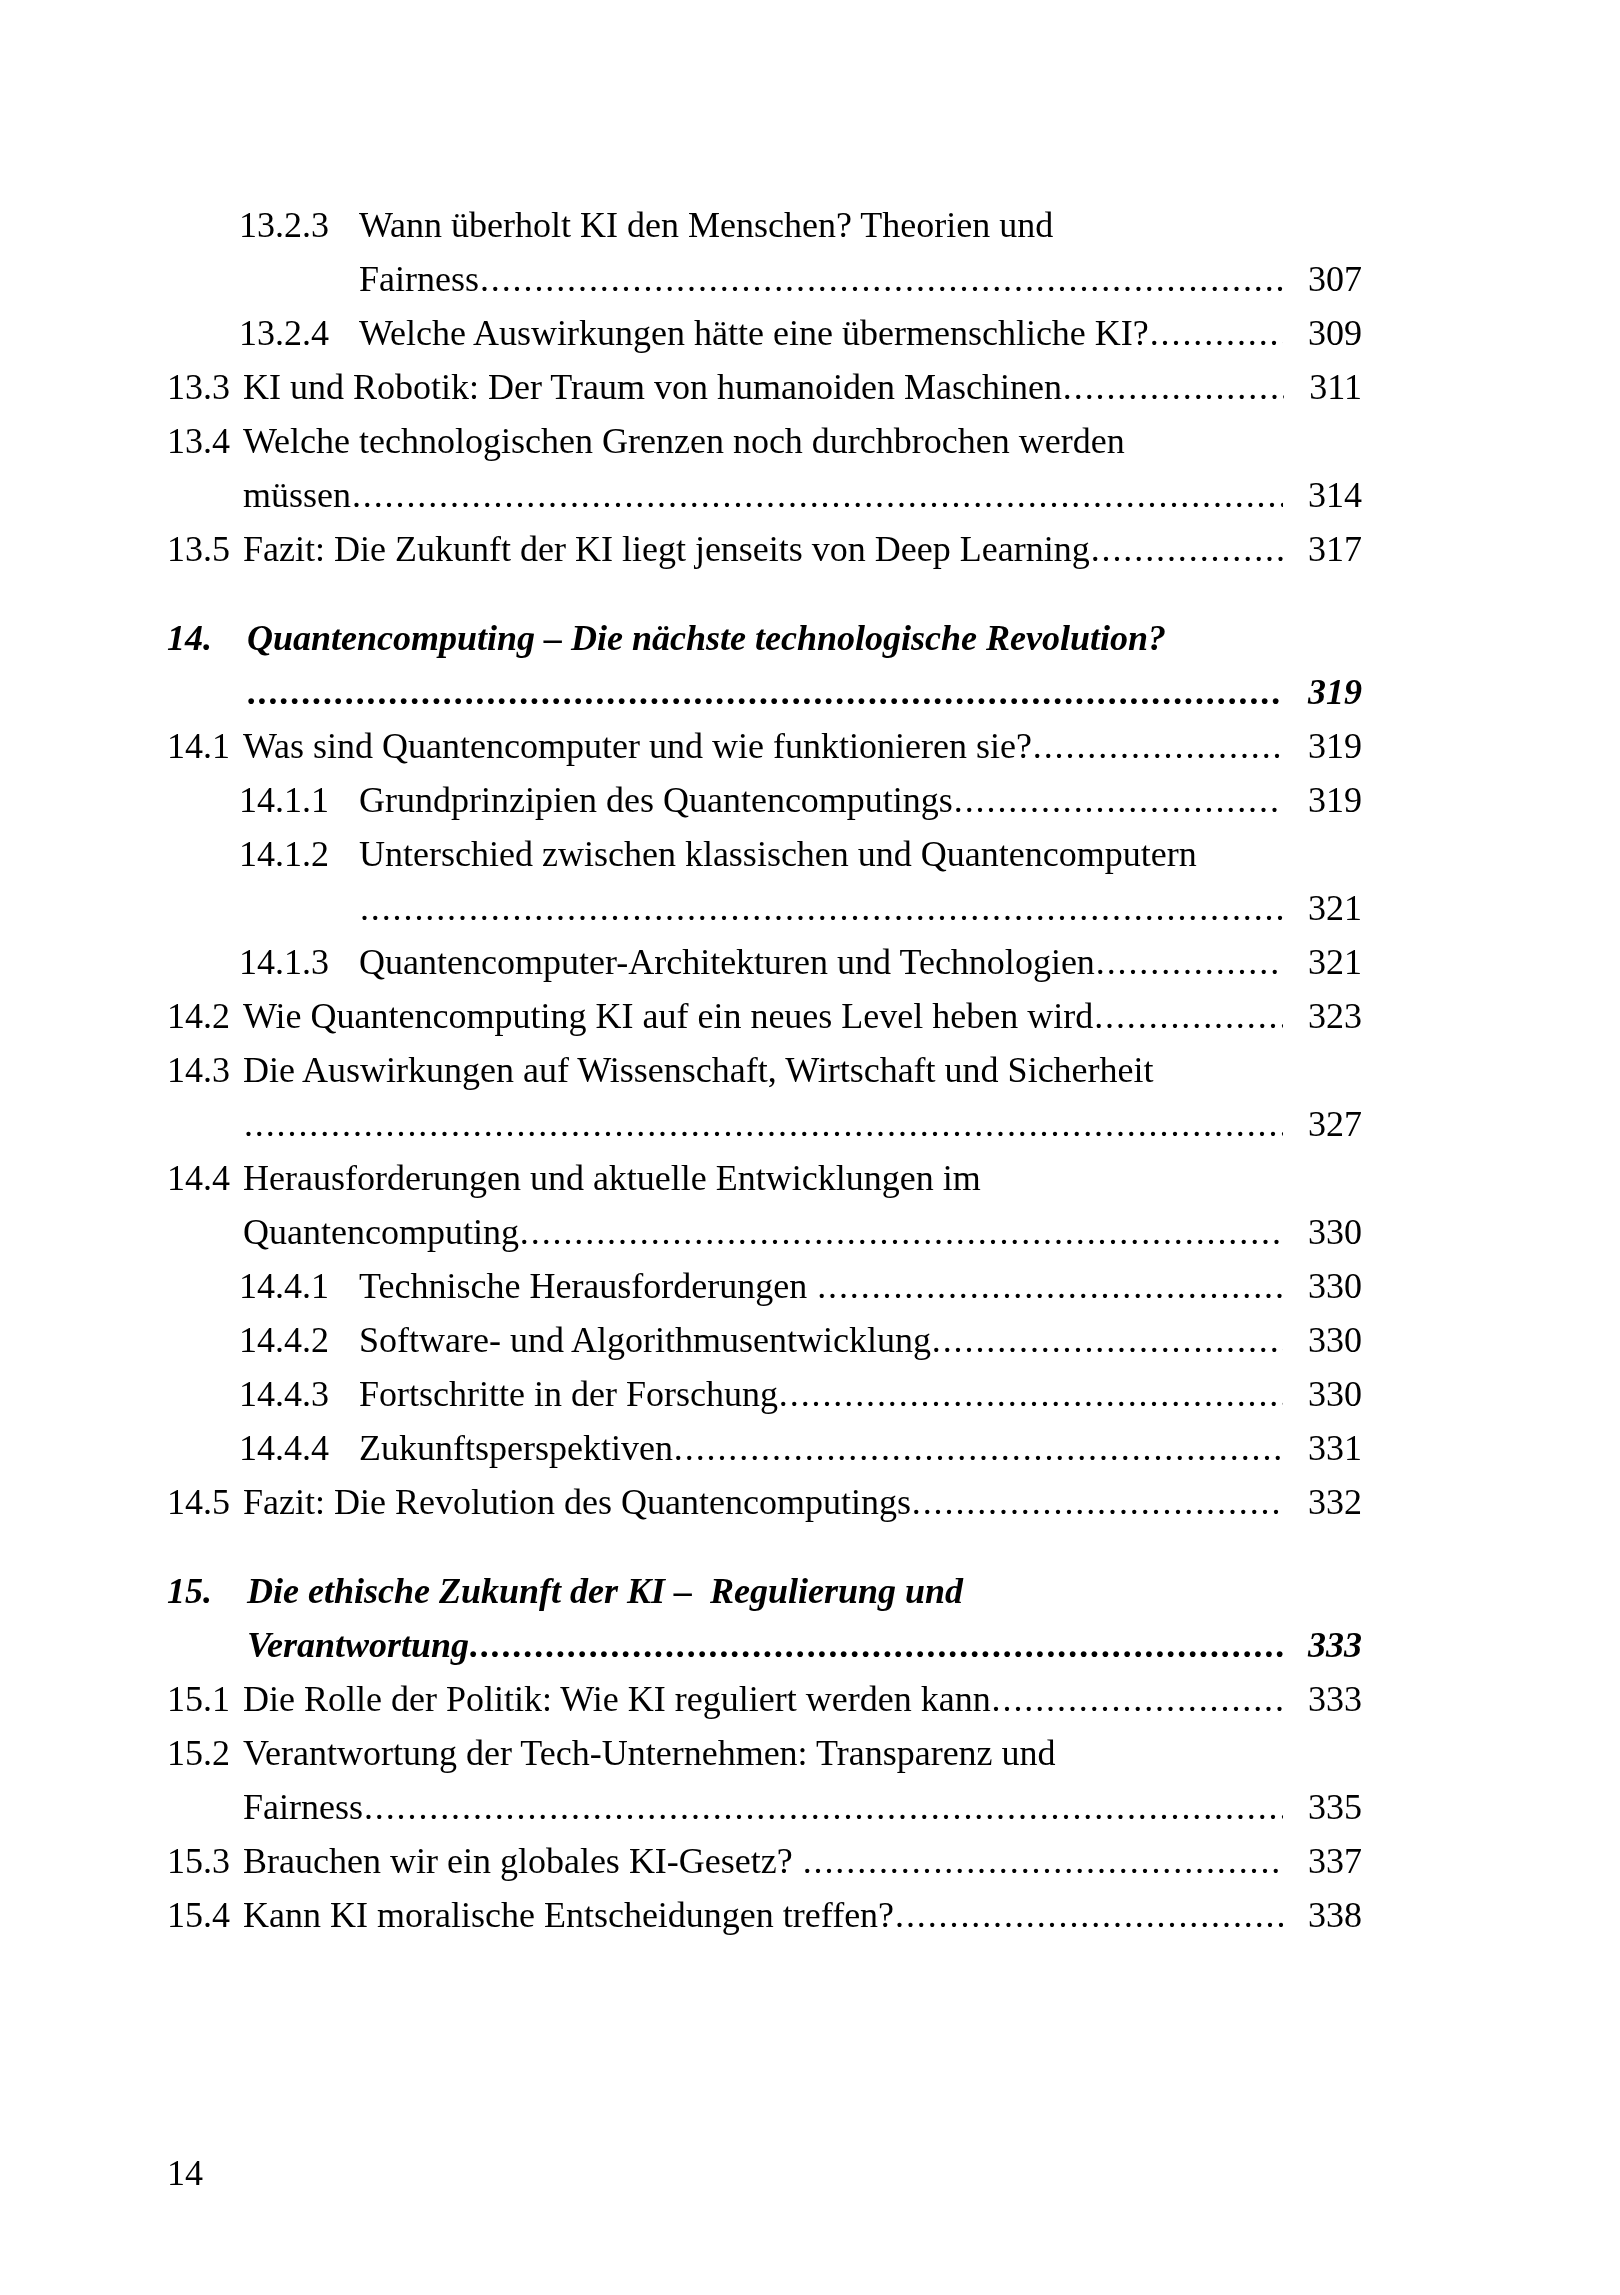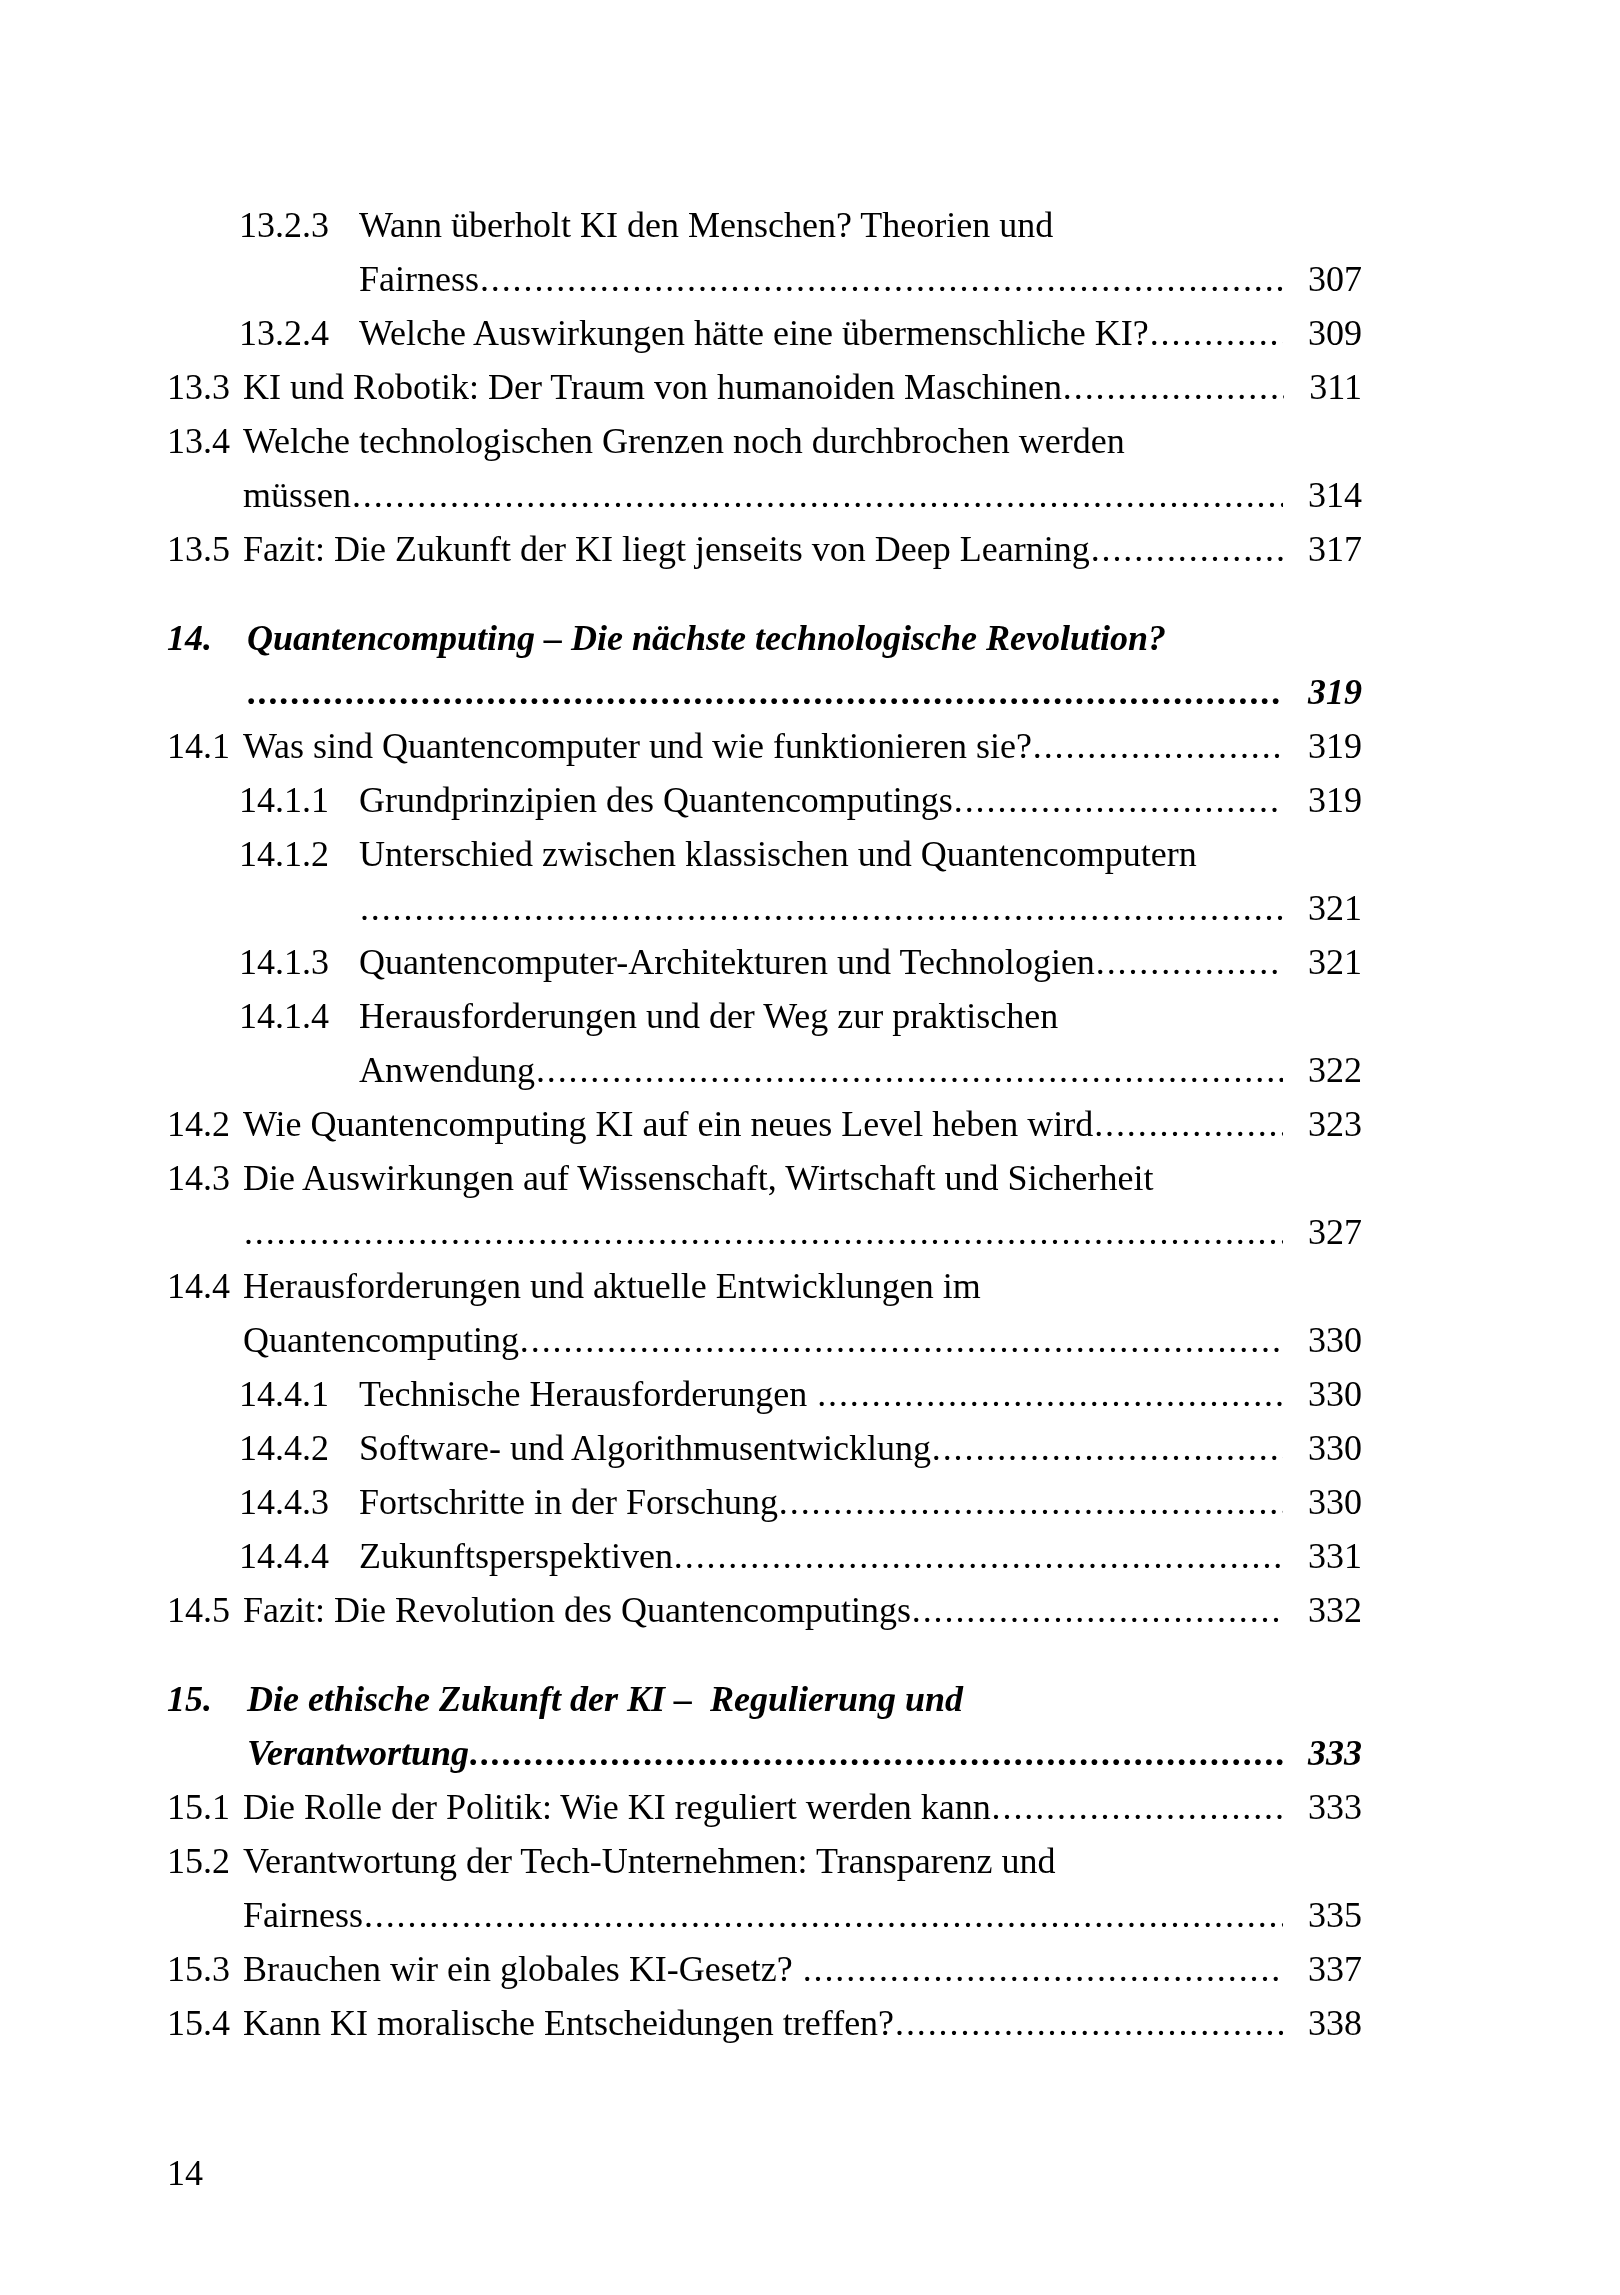--- a/index.html
+++ b/index.html
@@ -147,31 +147,20 @@
       </div>
     </div>
     <div class="entry level2">
       <div class="line">
         <span class="num">14.1.3</span>
         <span class="text">Quantencomputer-Architekturen und Technologien</span>
         <span class="leader"></span>
         <span class="pagenum">321</span>
       </div>
     </div>
-    <div class="entry level2">
-      <div class="line">
-        <span class="num">14.1.4</span>
-        <span class="text">Herausforderungen und der Weg zur praktischen</span>
-      </div>
-      <div class="line">
-        <span class="text">Anwendung</span>
-        <span class="leader"></span>
-        <span class="pagenum">322</span>
-      </div>
-    </div>
     <div class="entry level1">
       <div class="line">
         <span class="num">14.2</span>
         <span class="text">Wie Quantencomputing KI auf ein neues Level heben wird</span>
         <span class="leader"></span>
         <span class="pagenum">323</span>
       </div>
     </div>
     <div class="entry level1">
       <div class="line">

